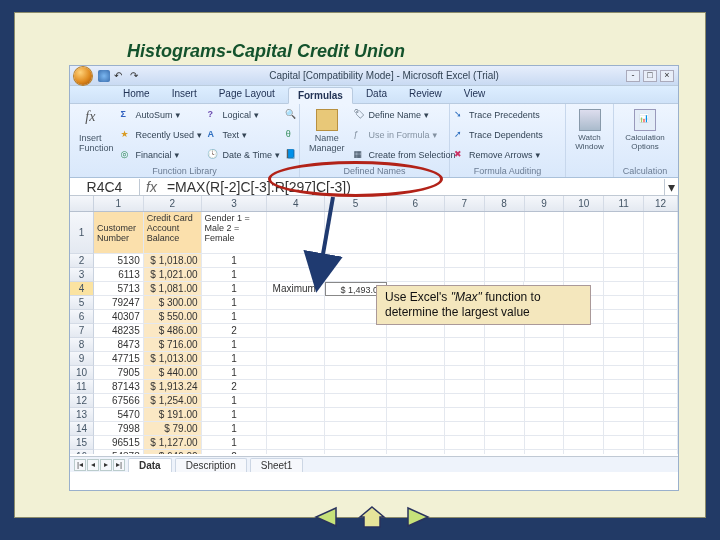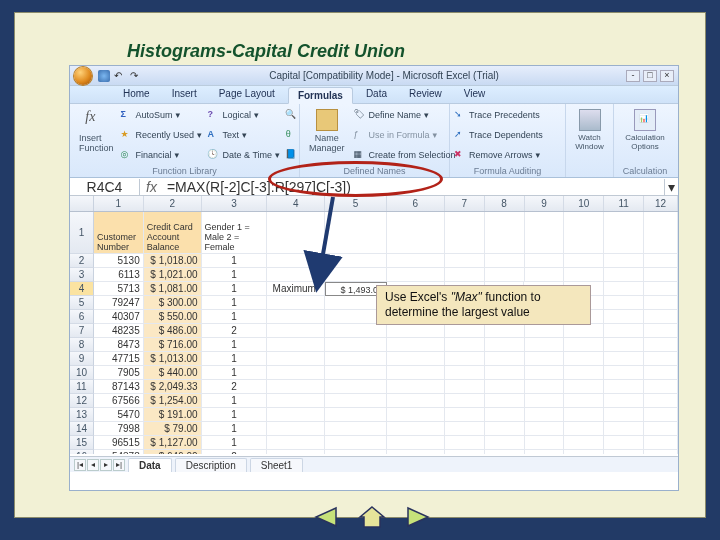--- a/index.html
+++ b/index.html
@@ -99,21 +99,21 @@
   .grid-body { font-size:10px;}
   .grow { display:flex; height:14px;}
   .grow.sel .rowhdr { background:#fbe3a1; }
   .rowhdr {
     width:24px; background:linear-gradient(#f5f7fb,#e4e9f1);
     border-right:1px solid #c9d2df; border-bottom:1px solid #d4dbe6;
     text-align:center; line-height:14px; color:#456;
   }
   .cell { border-right:1px solid #e4e8ef; border-bottom:1px solid #e4e8ef; line-height:14px; padding:0 3px; overflow:hidden;}
   .hdr-block {
-    height:42px; font-size:9px; color:#333; padding:1px 3px; line-height:10px;
+    height:42px; font-size:9px; color:#333; padding:10px 3px; line-height:10px;
     border-right:1px solid #e4e8ef; border-bottom:1px solid #e4e8ef;
     display:flex; flex-direction:column; justify-content:flex-end;
   }
   .hdr-block.orange { background:#fbe0ac;}
   .cell.right { text-align:right;}
   .cell.center{ text-align:center;}
   .cell.c2 { background:#fbe8c4;}
   .max-label-cell { text-align:center; padding-right:6px;}
   .max-val-cell { border:1px solid #888; background:#fff; text-align:right; padding-right:3px; font-size:9px;}
   
@@ -458,21 +458,21 @@
               <div class="cell w7"></div>
               <div class="cell w8"></div>
               <div class="cell w9"></div>
               <div class="cell w10"></div>
               <div class="cell w11"></div>
               <div class="cell w12"></div>
             </div>
             <div class="grow">
               <div class="rowhdr">11</div>
               <div class="cell right w1">87143</div>
-              <div class="cell right c2 w2">$ 2,049.33</div>
+              <div class="cell right c2 w2">$ 1,913.24</div>
               <div class="cell center w3">2</div>
               <div class="cell w4"></div>
               <div class="cell w5"></div>
               <div class="cell w6"></div>
               <div class="cell w7"></div>
               <div class="cell w8"></div>
               <div class="cell w9"></div>
               <div class="cell w10"></div>
               <div class="cell w11"></div>
               <div class="cell w12"></div>

